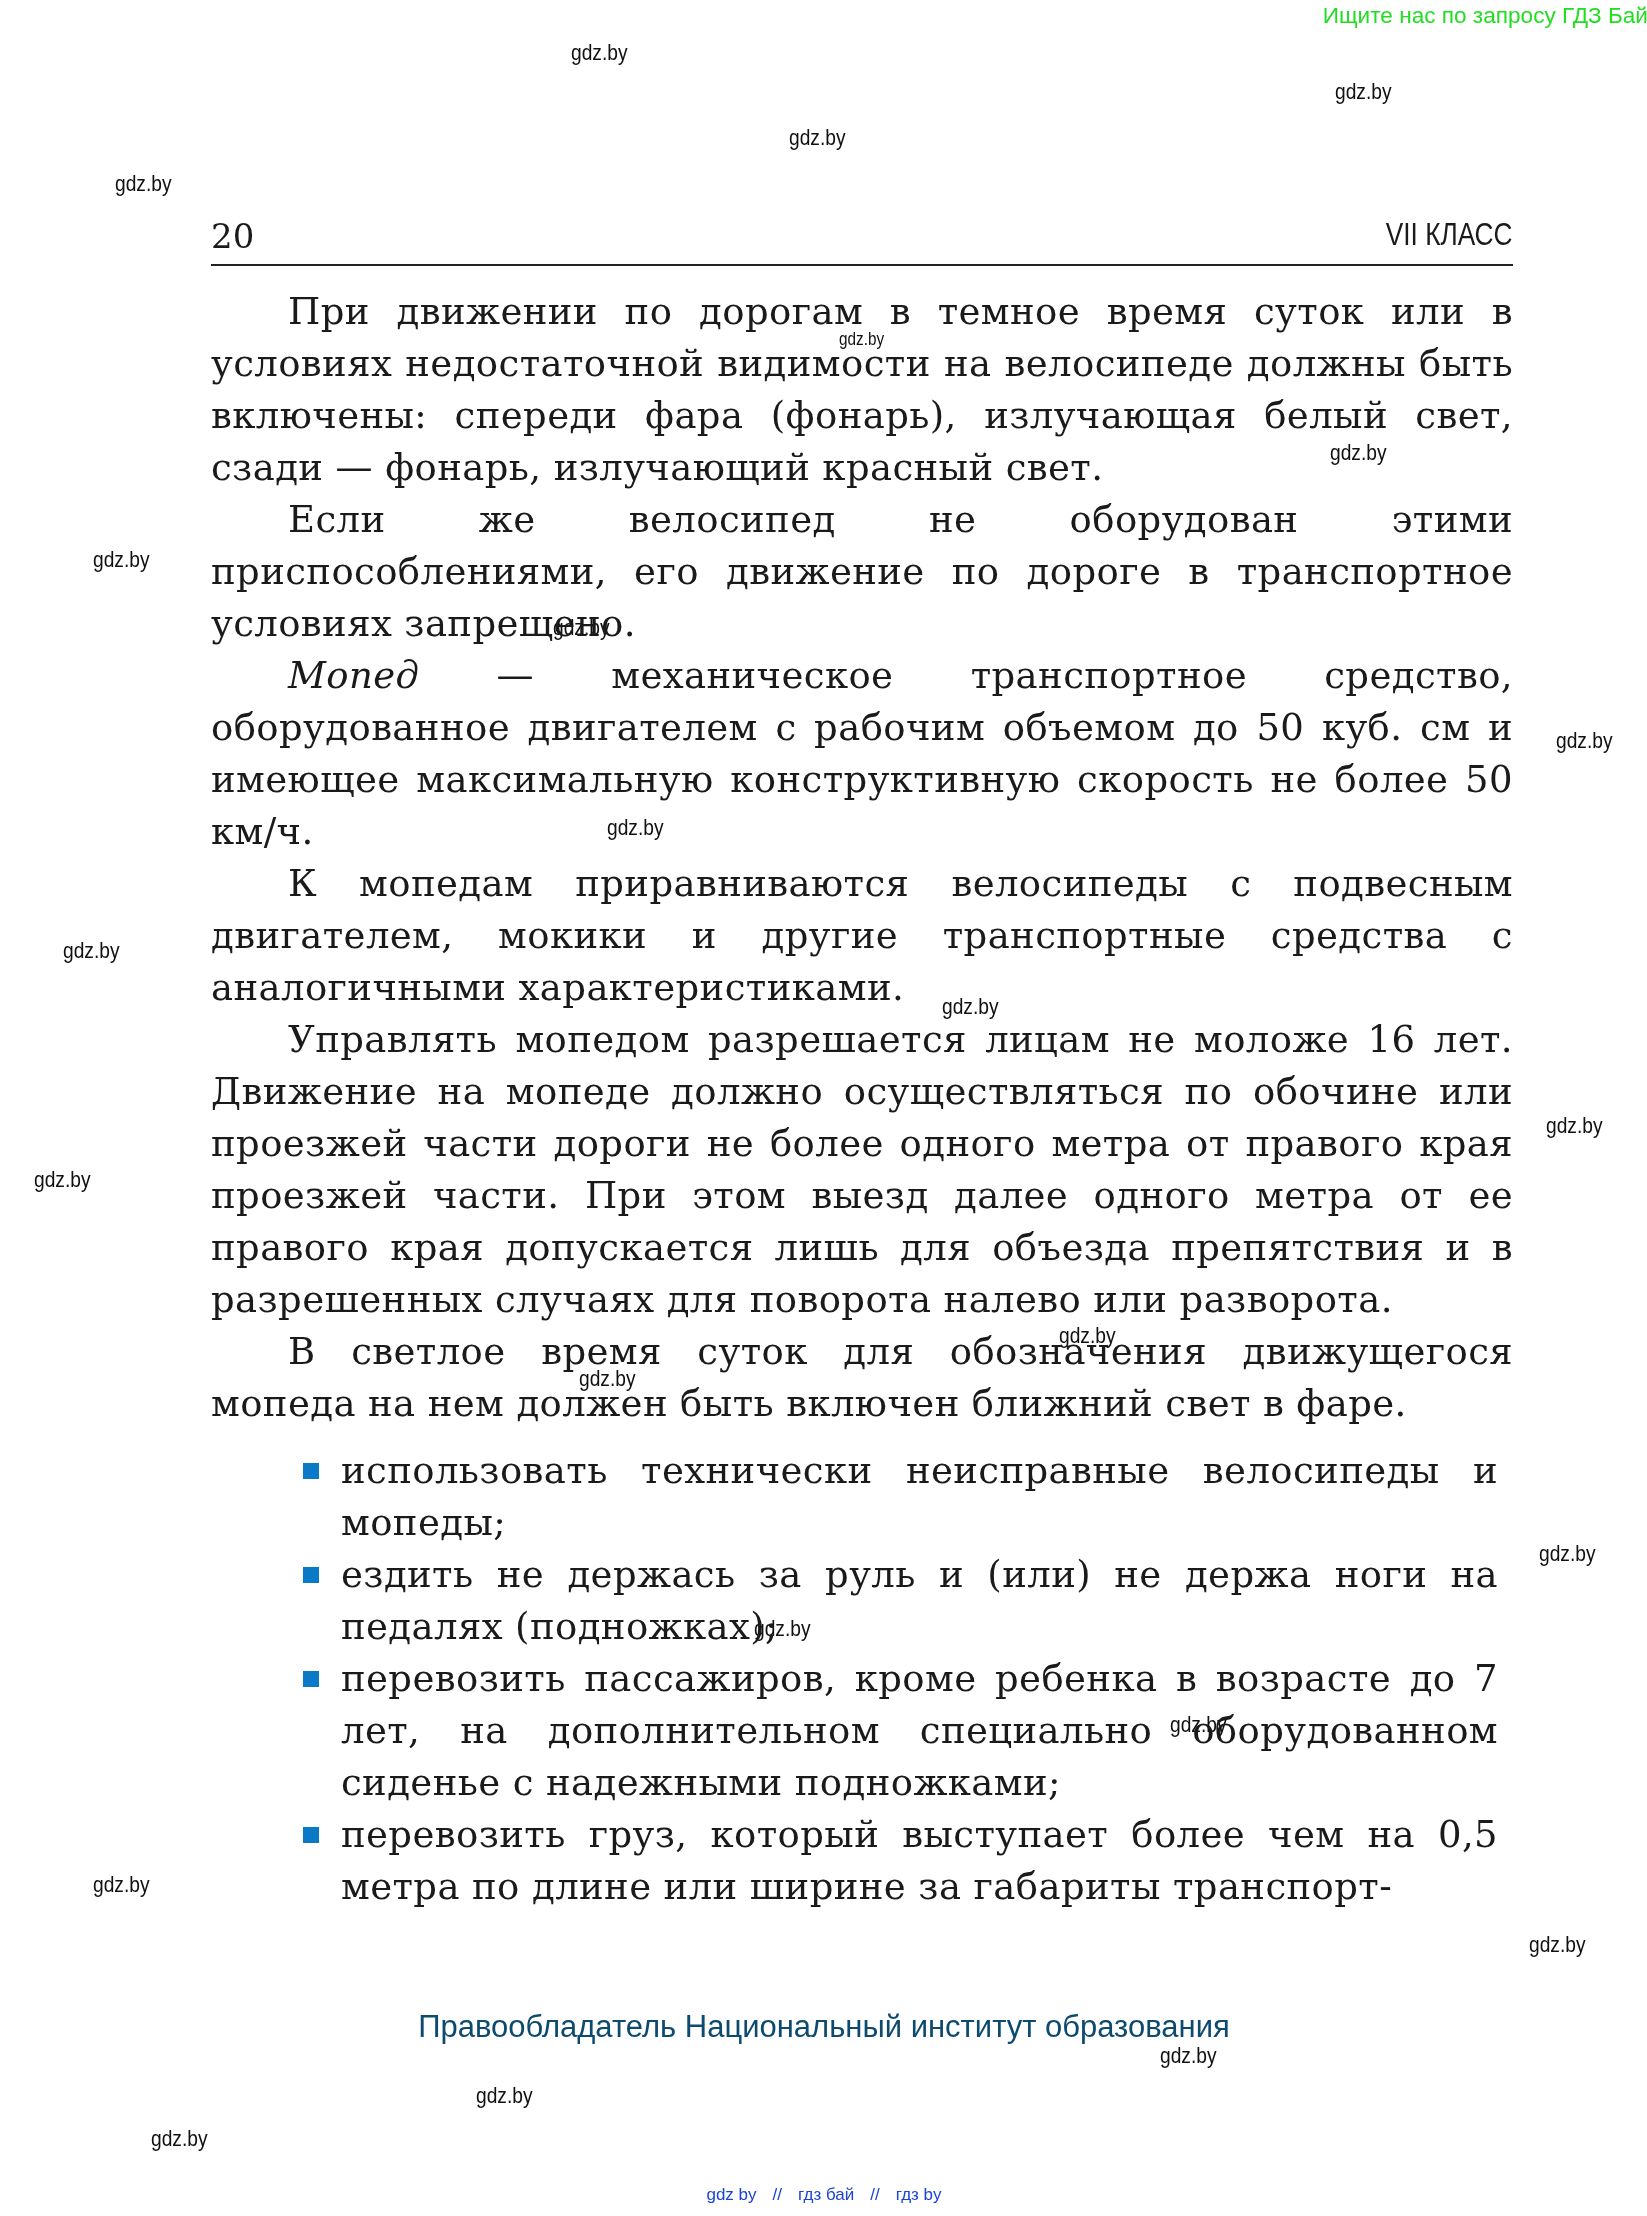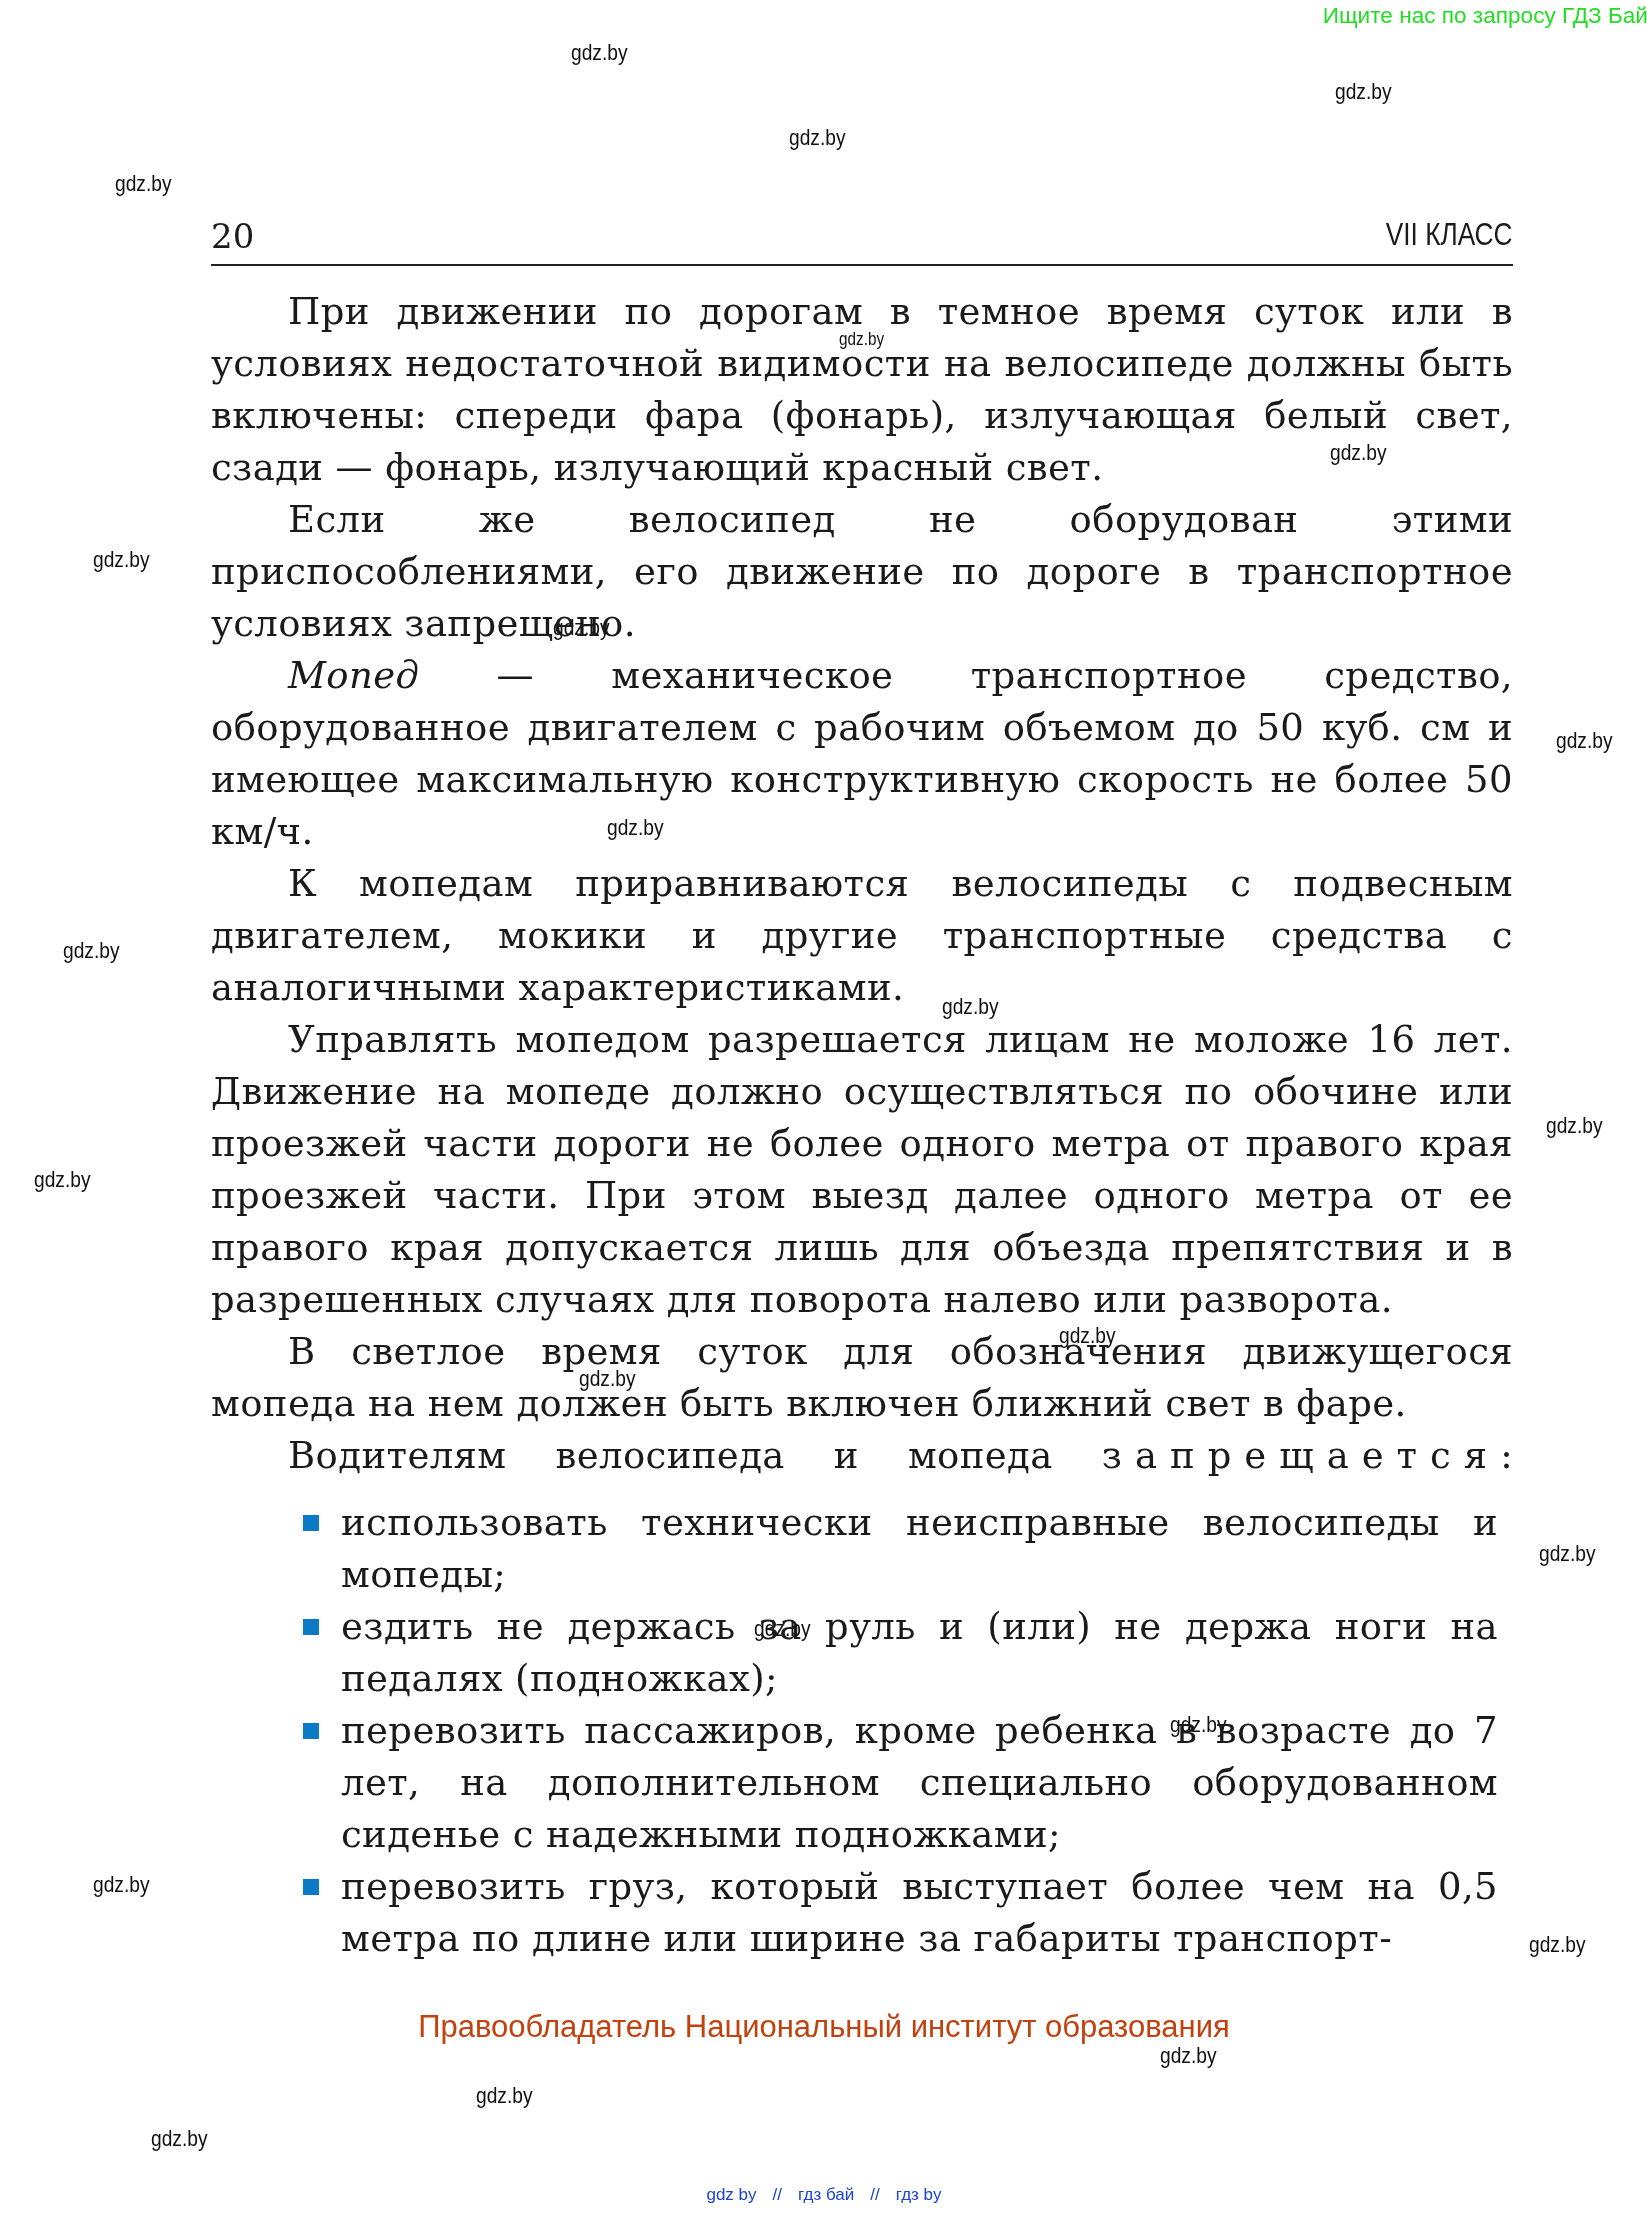--- a/index.html
+++ b/index.html
@@ -9,21 +9,21 @@
   .header { position:absolute; left:211px; top:216px; width:1302px; height:48px; border-bottom:2.4px solid #222; }
   .page-num { position:absolute; left:0; top:0; font-family:"DejaVu Serif", serif; font-size:34px; }
   .grade { position:absolute; right:0; top:0; font-family:"Liberation Sans", sans-serif; font-size:32px; transform:scaleX(0.82); transform-origin:right top; }
   .body { position:absolute; left:211px; top:286px; width:1302px; font-size:37px; line-height:52px; letter-spacing:0.4px; }
   .p { text-align:justify; text-align-last:left; margin:0; text-indent:77px; }
   .p i { font-style:italic; }
   .spaced { letter-spacing:13px; }
   ul.bullets { list-style:none; margin:15px; padding:0 0 0 115px; }
   ul.bullets li { position:relative; text-align:justify; }
   ul.bullets li .bullet { position:absolute; left:-38px; top:18px; width:16px; height:16px; background:#0a7ac6; }
-  .rights { position:absolute; top:2009px; left:0; width:1648px; text-align:center; color:#c2410c; font-family:"Liberation Sans", sans-serif; font-size:31px; }
+  .rights { position:absolute; top:2009px; left:0; width:1648px; text-align:center; color:#0c4a6e; font-family:"Liberation Sans", sans-serif; font-size:31px; }
   .footer { position:absolute; top:2185px; left:0; width:1648px; text-align:center; color:#1a44d6; font-family:"Liberation Sans", sans-serif; font-size:17px; }
   .footer span.sep { margin:0 11.3px; }
 </style>
 </head>
 <body>
 
 <div class="top-banner">Ищите нас по запросу ГДЗ Бай</div>
 
 <div class="wm" style="left:571px;top:40px">gdz.by</div>
 <div class="wm" style="left:1335px;top:79px">gdz.by</div>
@@ -55,21 +55,20 @@
   <div class="grade">VII КЛАСС</div>
 </div>
 
 <div class="body">
   <p class="p">При движении по дорогам в темное время суток или в условиях недостаточной видимости на велосипеде должны быть включены: спереди фара (фонарь), излучающая белый свет, сзади — фонарь, излучающий красный свет.</p>
   <p class="p">Если же велосипед не оборудован этими приспособлениями, его движение по дороге в транспортное условиях запрещено.</p>
   <p class="p"><i>Мопед</i><span> — механическое транспортное средство, оборудованное двигателем с рабочим объемом до 50 куб. см и имеющее максимальную конструктивную скорость не более 50 км/ч.</span></p>
   <p class="p">К мопедам приравниваются велосипеды с подвесным двигателем, мокики и другие транспортные средства с аналогичными характеристиками.</p>
   <p class="p">Управлять мопедом разрешается лицам не моложе 16 лет. Движение на мопеде должно осуществляться по обочине или проезжей части дороги не более одного метра от правого края проезжей части. При этом выезд далее одного метра от ее правого края допускается лишь для объезда препятствия и в разрешенных случаях для поворота налево или разворота.</p>
   <p class="p">В светлое время суток для обозначения движущегося мопеда на нем должен быть включен ближний свет в фаре.</p>
-  <p class="p" style="text-align-last:justify"><span>Водителям велосипеда и мопеда </span><span class="spaced">запрещается</span><span>:</span></p>
   <ul class="bullets">
     <li><span class="bullet"></span><span>использовать технически неисправные велосипеды и мопеды;</span></li>
     <li><span class="bullet"></span><span>ездить не держась за руль и (или) не держа ноги на педалях (подножках);</span></li>
     <li><span class="bullet"></span><span>перевозить пассажиров, кроме ребенка в возрасте до 7 лет, на дополнительном специально оборудованном сиденье с надежными подножками;</span></li>
     <li><span class="bullet"></span><span>перевозить груз, который выступает более чем на 0,5 метра по длине или ширине за габариты транспорт-</span></li>
   </ul>
 </div>
 
 <div class="rights">Правообладатель Национальный институт образования</div>
 

